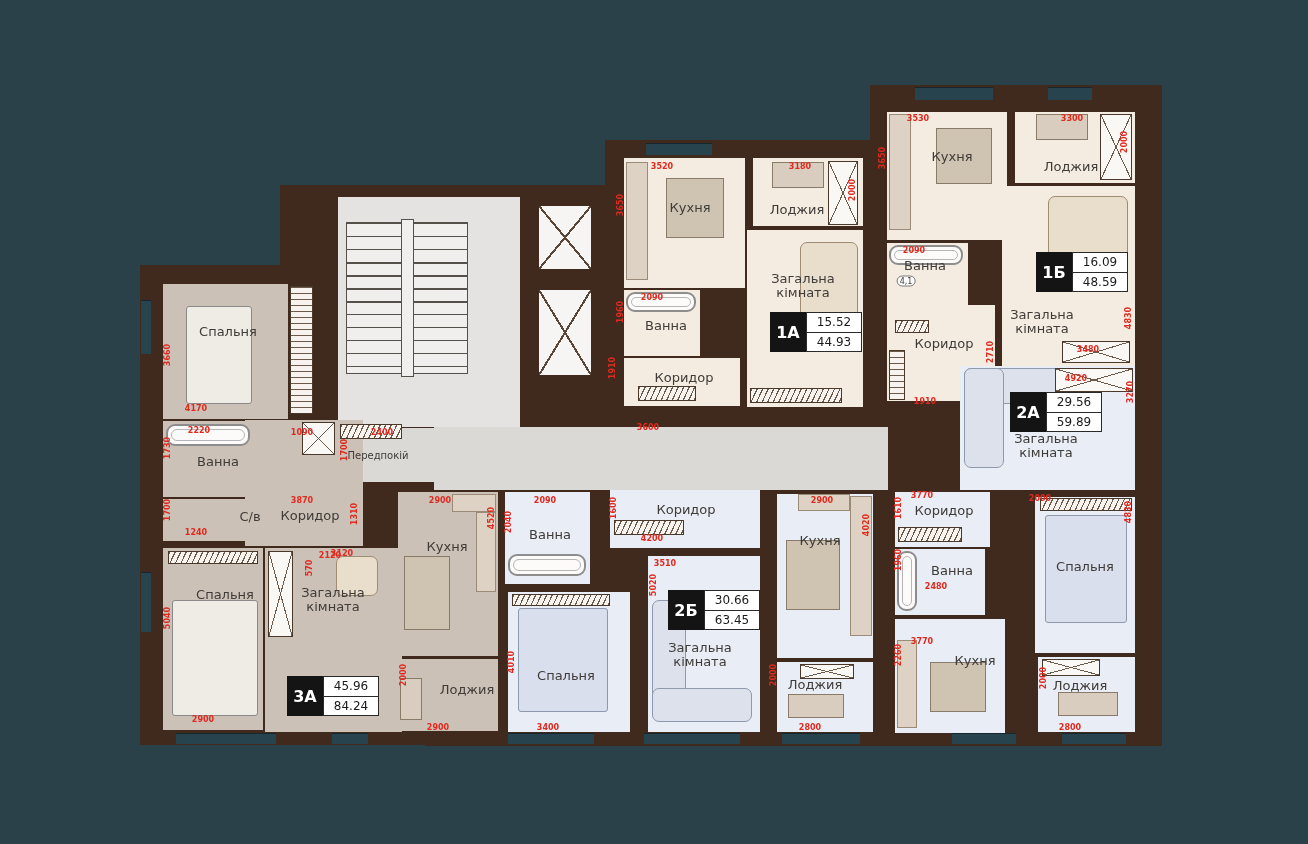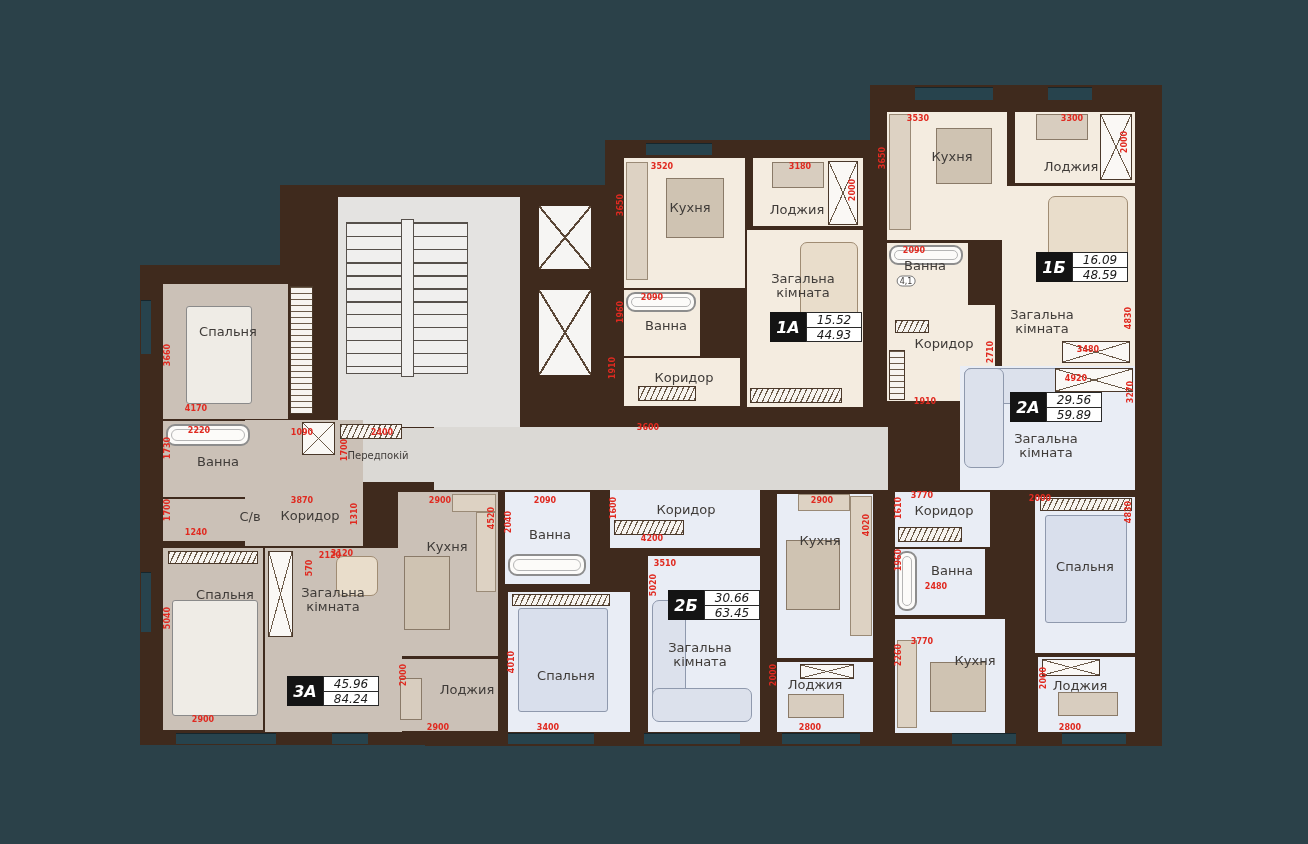--- a/index.html
+++ b/index.html
@@ -13,21 +13,21 @@
   .f-corr{background:#dbd9d5;}
   .f-stair{background:#e4e3e1;}
   .f-white{background:#f6f5f3;}
   .room-label{position:absolute;transform:translate(-50%,-50%);color:#3f3b38;font-size:13px;
               text-align:center;line-height:1.08;white-space:nowrap;}
   .room-label.wrap{white-space:normal;max-width:74px;}
   .room-label.small{font-size:10px;}
   .dim{position:absolute;transform:translate(-50%,-50%);color:#e02a20;font-size:8px;font-weight:bold;
        white-space:nowrap;letter-spacing:0;}
   .dim.v{transform:translate(-50%,-50%) rotate(-90deg);}
-  .badge{position:absolute;display:flex;height:30px;font-style:italic;}
+  .badge{position:absolute;display:flex;height:40px;}
   .badge .bb{width:36px;background:#141414;color:#fff;font-size:16px;font-weight:bold;
              display:flex;align-items:center;justify-content:center;}
   .badge .bw{width:56px;background:#fff;border:1px solid #2a2a2a;box-sizing:border-box;
              display:flex;flex-direction:column;}
   .badge .bw span{flex:1;display:flex;align-items:center;justify-content:center;
                   font-size:12px;color:#1a1a1a;}
   .badge .bw span:first-child{border-bottom:1px solid #2a2a2a;}
   
   .fx{position:absolute;box-sizing:border-box;}
   .fx-stairs{background:repeating-linear-gradient(to bottom,#56504b 0 1.5px,transparent 1.5px 13px),#f0efee;

